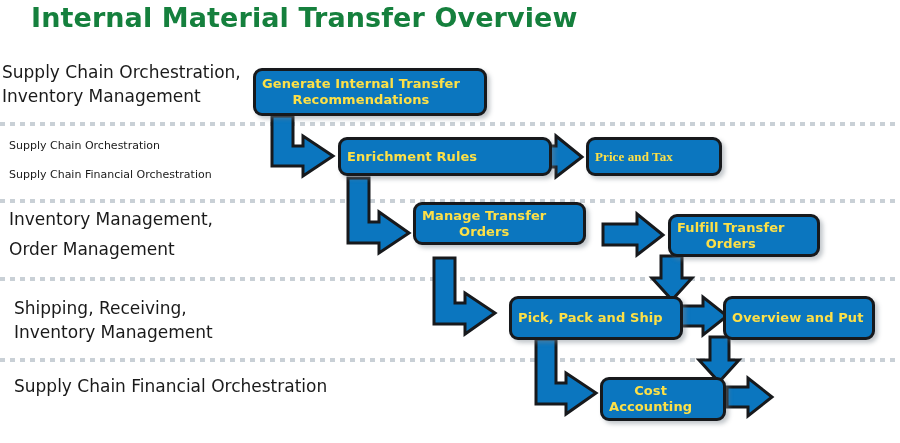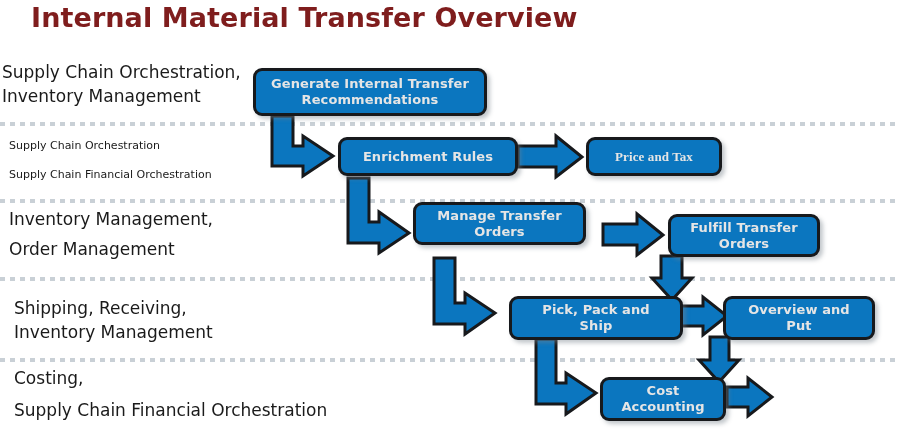--- a/index.html
+++ b/index.html
@@ -7,21 +7,21 @@
     width:900px;height:443px;
     background:#ffffff;
     font-family:"DejaVu Sans", sans-serif;
     overflow:hidden;
   }
   #stage{position:relative;width:900px;height:443px;}
 
   
   .title{
     position:absolute;left:31px;top:2px;
-    font-size:27px;font-weight:bold;color:#7f1d1d;
+    font-size:27px;font-weight:bold;color:#15803d;
     letter-spacing:0.1px;
     white-space:nowrap;
   }
 
   
   .sep{
     position:absolute;left:0;width:900px;height:4px;
     background-image:linear-gradient(to right,#c9d0d6 0 5px, rgba(0,0,0,0) 5px 10px);
     background-size:10px 4px;
     background-repeat:repeat-x;
@@ -37,29 +37,28 @@
   }
   .lane-label.sm{font-size:11px;line-height:23px;}
 
   
   .node{
     position:absolute;
     box-sizing:border-box;
     background:#0b76bf;
     border:3px solid #17191c;
     border-radius:9px;
-    color:#e5e5e5;
+    color:#fde047;
     font-size:13px;
     font-weight:bold;
     line-height:16px;
     display:flex;
     align-items:center;
-    justify-content:center;
     text-align:center;
-    padding:2px 14px;
+    padding:2px 6px;
     box-shadow:3px 3px 4px rgba(120,130,140,.45);
     letter-spacing:.1px;
   }
   .node span{display:block;}
 
   
   #arrows{position:absolute;left:0;top:0;width:900px;height:443px;pointer-events:none;}
 </style>
 </head>
 <body>
@@ -87,21 +86,20 @@
     <div>Inventory Management,</div>
     <div style="margin-top:6px">Order Management</div>
   </div>
 
   <div class="lane-label" style="left:14px;top:296px;">
     <div>Shipping, Receiving,</div>
     <div>Inventory Management</div>
   </div>
 
   <div class="lane-label" style="left:14px;top:366px;">
-    <div>Costing,</div>
     <div style="margin-top:8px">Supply Chain Financial Orchestration</div>
   </div>
 
   <svg id="arrows" viewBox="0 0 900 443">
     <g stroke="#17191c" stroke-width="3" stroke-linejoin="miter" fill="#0b76bf">
 
       <path d="M272,116 L293,116 L293,146 L303,146 L303,136 L333,156 L303,176 L303,166 L272,166 Z" transform="translate(0,0)"></path>
 
       <path d="M518,146 L556,146 L556,136 L582,157 L556,177 L556,167 L518,167 Z"></path>
 
@@ -123,21 +121,21 @@
     </g>
   </svg>
 
   <div class="node" style="left:253px;top:68px;width:234px;height:48px;">
     <div>
       <span>Generate Internal Transfer</span>
       <span>Recommendations</span>
     </div>
   </div>
 
-  <div class="node" style="left:338px;top:137px;width:180px;height:39px;">
+  <div class="node" style="left:338px;top:137px;width:214px;height:39px;">
     <div>
       <span>Enrichment Rules</span>
     </div>
   </div>
 
   <div class="node" style="left:586px;top:137px;width:136px;height:39px;font-family:Liberation Serif, serif;">
     <div>
       <span>Price and Tax</span>
     </div>
   </div>

